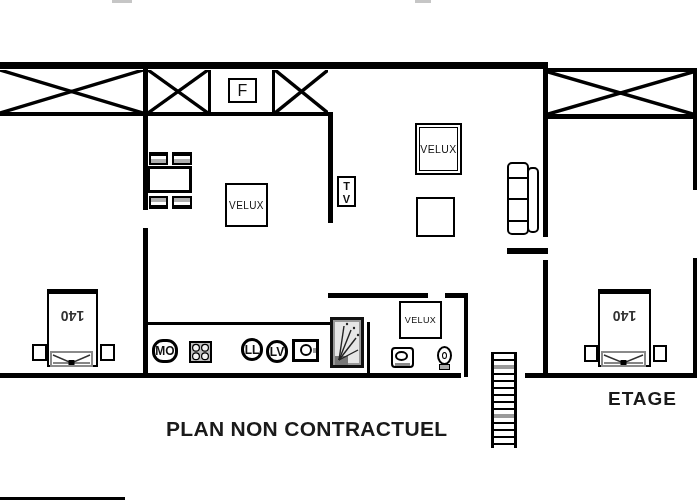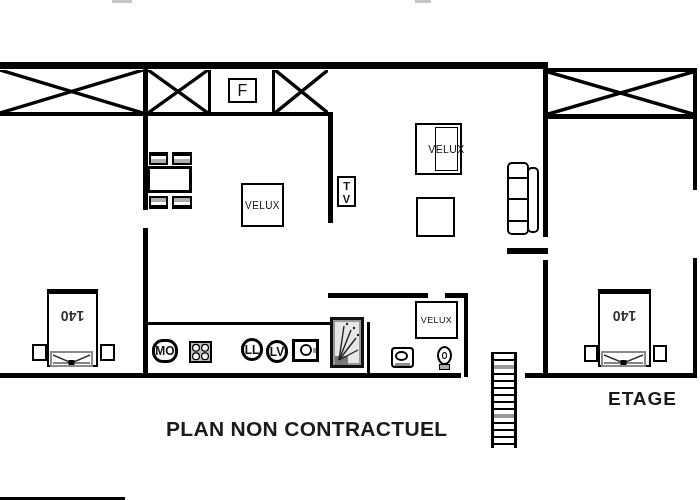--- a/index.html
+++ b/index.html
@@ -2,21 +2,21 @@
 <html><head>
 <meta charset="utf-8">
 <style>
   html,body{margin:0;padding:0;background:#fff;}
   #stage{position:relative;width:700px;height:500px;background:#fff;overflow:hidden;
          font-family:"Liberation Sans",sans-serif;color:#111;}
   .abs{position:absolute;box-sizing:border-box;}
   .wall{position:absolute;background:#000;}
   .box{position:absolute;box-sizing:border-box;border:2px solid #000;background:#fff;}
   .lbl{display:flex;align-items:center;justify-content:center;}
-  .velux{font-size:10px;letter-spacing:.4px;color:#111;margin-left:16px;}
+  .velux{font-size:10px;letter-spacing:.4px;color:#111;}
   .appliance{font-weight:bold;font-size:12px;border-radius:11px;}
   .bed{position:absolute;box-sizing:border-box;border:2px solid #000;border-top:5px solid #000;background:#fff;}
   .bed-num{position:absolute;left:0;right:0;text-align:center;transform:rotate(180deg);
            font-weight:bold;font-size:14px;color:#333;}
   .night{position:absolute;box-sizing:border-box;border:2px solid #000;background:#fff;}
   .chair{position:absolute;box-sizing:border-box;border:2px solid #000;background:#fff;}
   .chair.top{border-top-width:4px;background:linear-gradient(0deg,#b0b0b0 0 4px,#fff 4px);}
   .chair.bot{border-bottom-width:4px;background:linear-gradient(180deg,#b0b0b0 0 4px,#fff 4px);}
   .stairs{position:absolute;box-sizing:border-box;border-left:3px solid #000;border-right:3px solid #000;
           background:repeating-linear-gradient(180deg,#000 0,#000 2px,#fff 2px,#fff 7px);}

